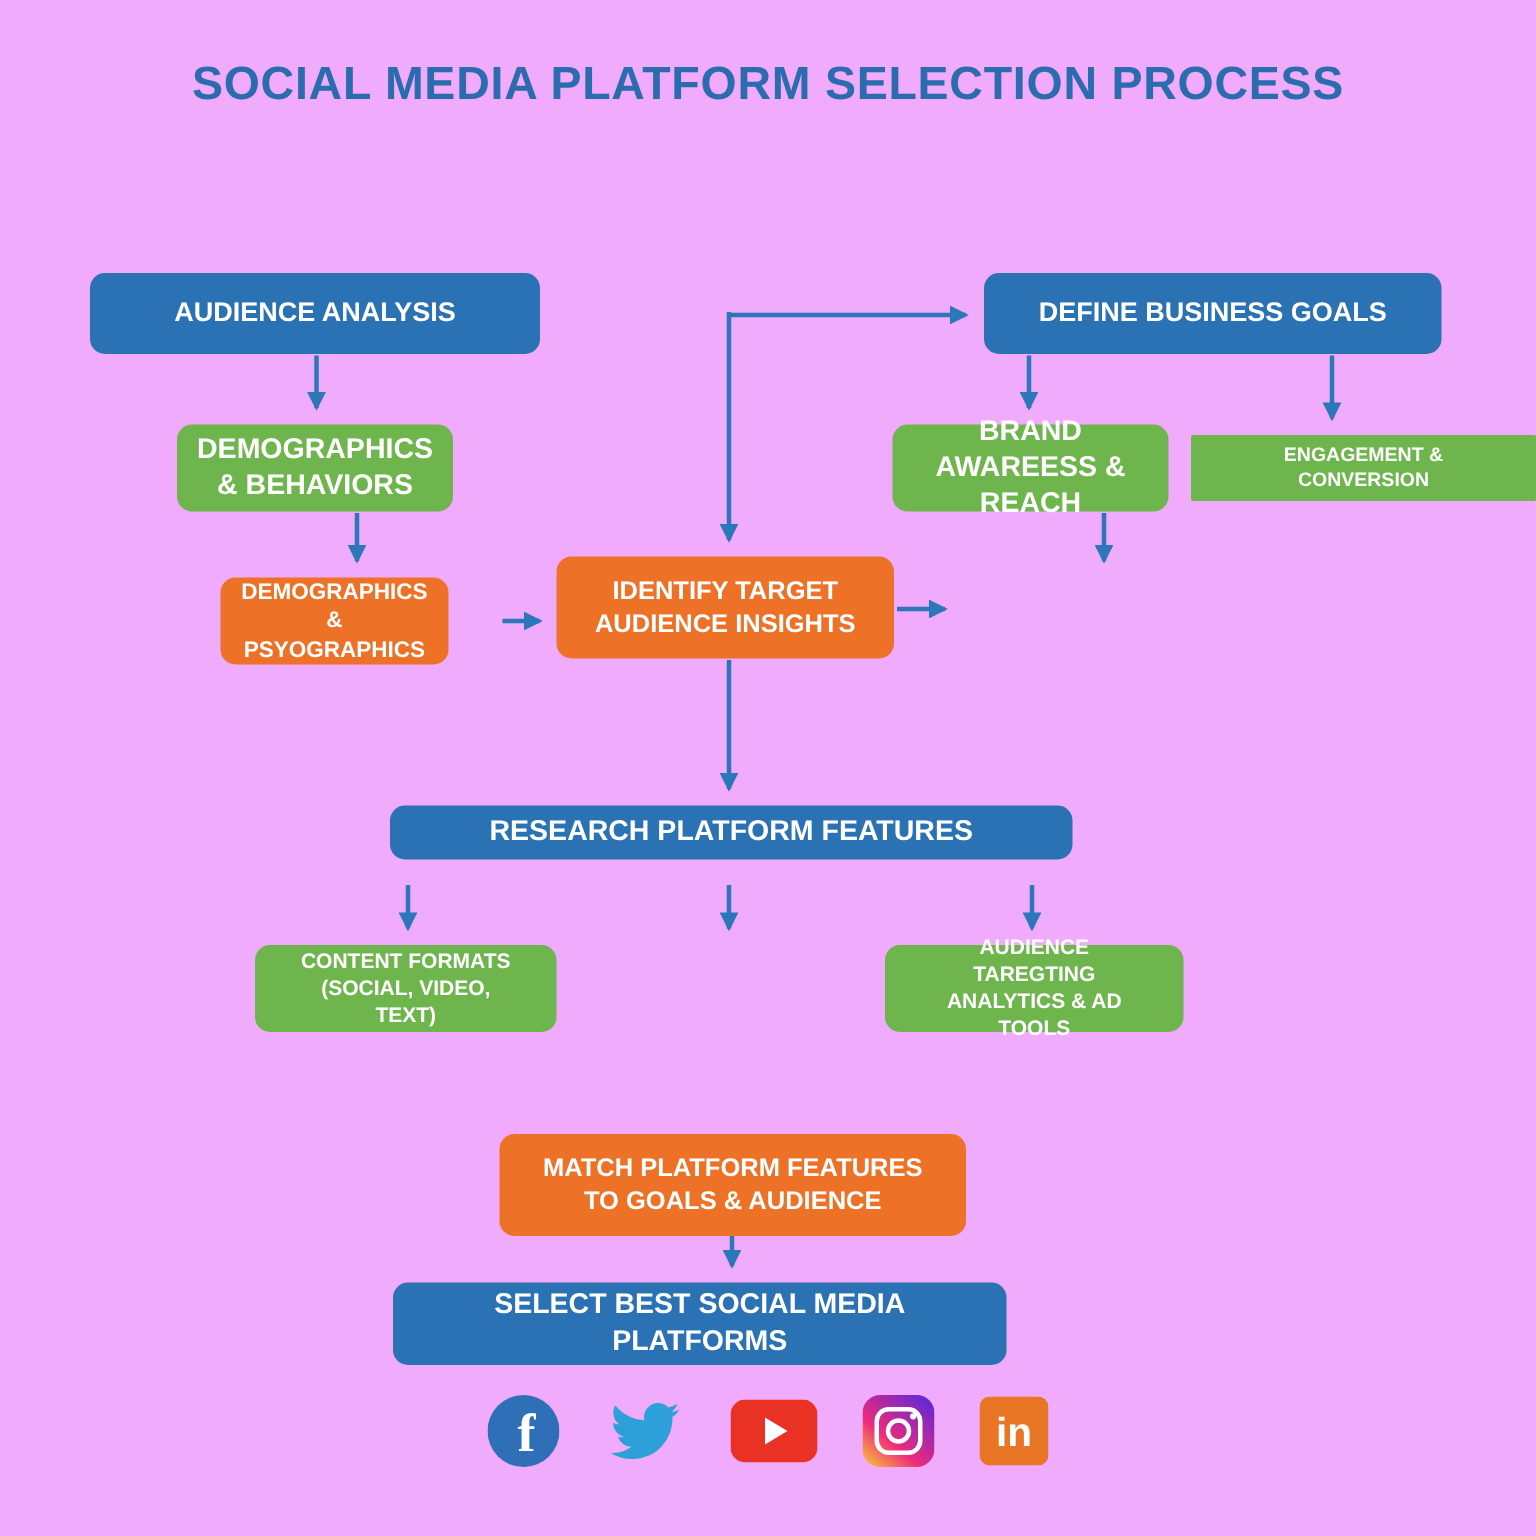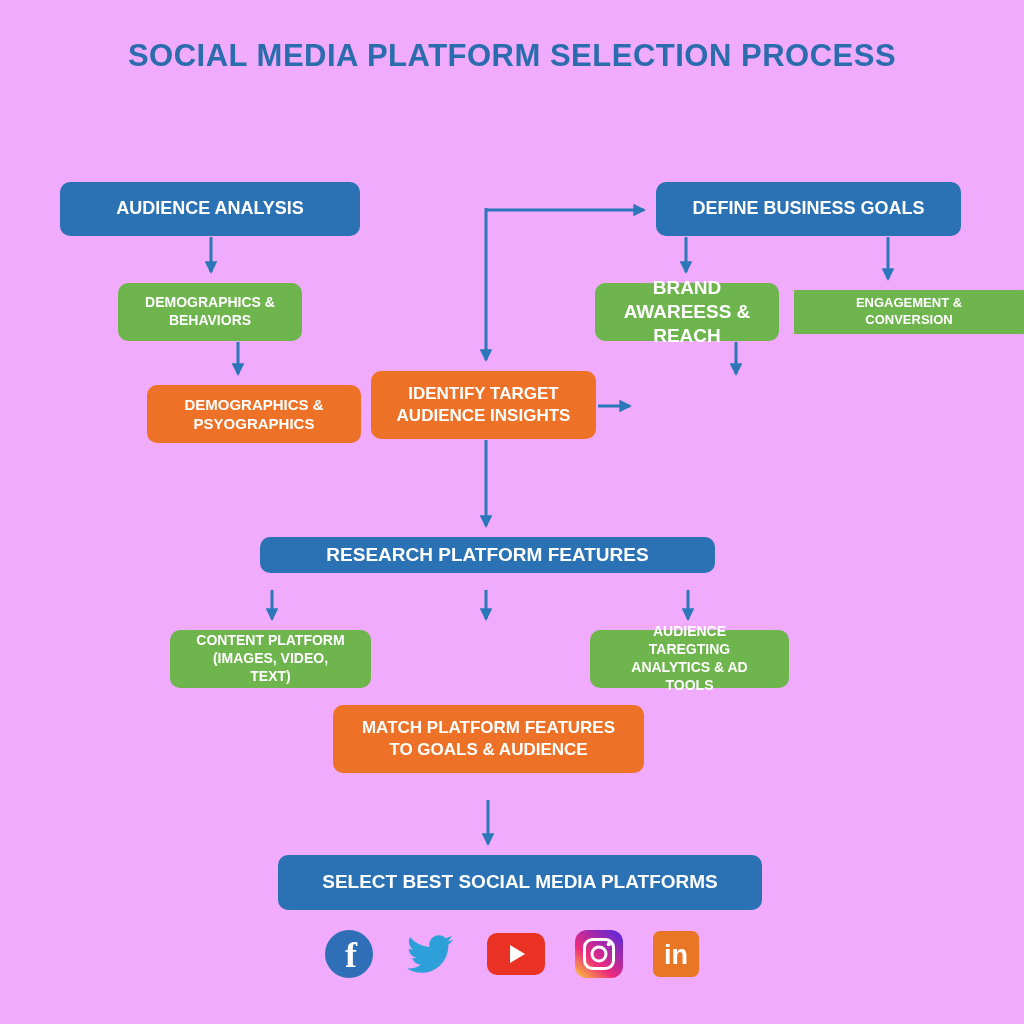--- a/index.html
+++ b/index.html
@@ -18,32 +18,32 @@
     position:absolute;display:flex;align-items:center;justify-content:center;
     text-align:center;color:#ffffff;font-weight:700;line-height:1.28;
     border-radius:10px;padding:4px 22px;box-sizing:border-box;
   }
   .blue{background:#2b72b4;}
   .green{background:#6fb54e;}
   .orange{background:#ed7227;}
 
   .b-audience {left:60px;  top:182px; width:300px; height:54px; font-size:18px;}
   .b-goals    {left:656px; top:182px; width:305px; height:54px; font-size:18px;}
-  .g-demo-beh {left:118px; top:283px; width:184px; height:58px; font-size:14px;}
+  .g-demo-beh {left:118px; top:283px; width:184px; height:58px; font-size:19px;}
   .g-brand    {left:595px; top:283px; width:184px; height:58px; font-size:19px;}
   .g-engage   {left:794px; top:290px; width:230px; height:44px; font-size:13px; border-radius:1px;}
-  .o-psy      {left:147px; top:385px; width:214px; height:58px; font-size:15px;}
+  .o-psy      {left:147px; top:385px; width:152px; height:58px; font-size:15px;}
   .o-identify {left:371px; top:371px; width:225px; height:68px; font-size:17px;}
   .o-align    {left:641px; top:385px; width:183px; height:60px; font-size:17px;}
   .b-research {left:260px; top:537px; width:455px; height:36px; font-size:19px;}
   .g-content  {left:170px; top:630px; width:201px; height:58px; font-size:14px;}
   .g-tcap     {left:386px; top:630px; width:191px; height:58px; font-size:14px;}
   .g-tana     {left:590px; top:630px; width:199px; height:58px; font-size:14px;}
-  .o-match    {left:333px; top:705px; width:311px; height:68px; font-size:17px;}
-  .b-select   {left:278px; top:855px; width:484px; height:55px; font-size:19px;}
+  .o-match    {left:333px; top:756px; width:311px; height:68px; font-size:17px;}
+  .b-select   {left:262px; top:855px; width:409px; height:55px; font-size:19px;}
 
   .icons{
     position:absolute;left:0;right:0;top:926px;height:56px;
     display:flex;align-items:center;justify-content:center;gap:30px;
   }
   .icons .ic{display:inline-flex;align-items:center;justify-content:center;}
 </style>
 </head>
 <body>
 
@@ -89,21 +89,21 @@
 
   <div class="node green g-demo-beh">DEMOGRAPHICS &amp; BEHAVIORS</div>
   <div class="node green g-brand">BRAND AWAREESS &amp; REACH</div>
   <div class="node green g-engage">ENGAGEMENT &amp; CONVERSION</div>
 
   <div class="node orange o-psy">DEMOGRAPHICS &amp; PSYOGRAPHICS</div>
   <div class="node orange o-identify">IDENTIFY TARGET AUDIENCE INSIGHTS</div>
 
   <div class="node blue b-research">RESEARCH PLATFORM FEATURES</div>
 
-  <div class="node green g-content">CONTENT PLATFORM (IMAGES, VIDEO, TEXT)</div>
+  <div class="node green g-content">CONTENT FORMATS (SOCIAL, VIDEO, TEXT)</div>
   <div class="node green g-tana">AUDIENCE TAREGTING ANALYTICS &amp; AD TOOLS</div>
 
   <div class="node orange o-match">MATCH PLATFORM FEATURES TO GOALS &amp; AUDIENCE</div>
 
   <div class="node blue b-select">SELECT BEST SOCIAL MEDIA PLATFORMS</div>
 
   <div class="icons">
 
     <span class="ic">
       <svg width="48" height="48" viewBox="0 0 48 48" xmlns="http://www.w3.org/2000/svg">

